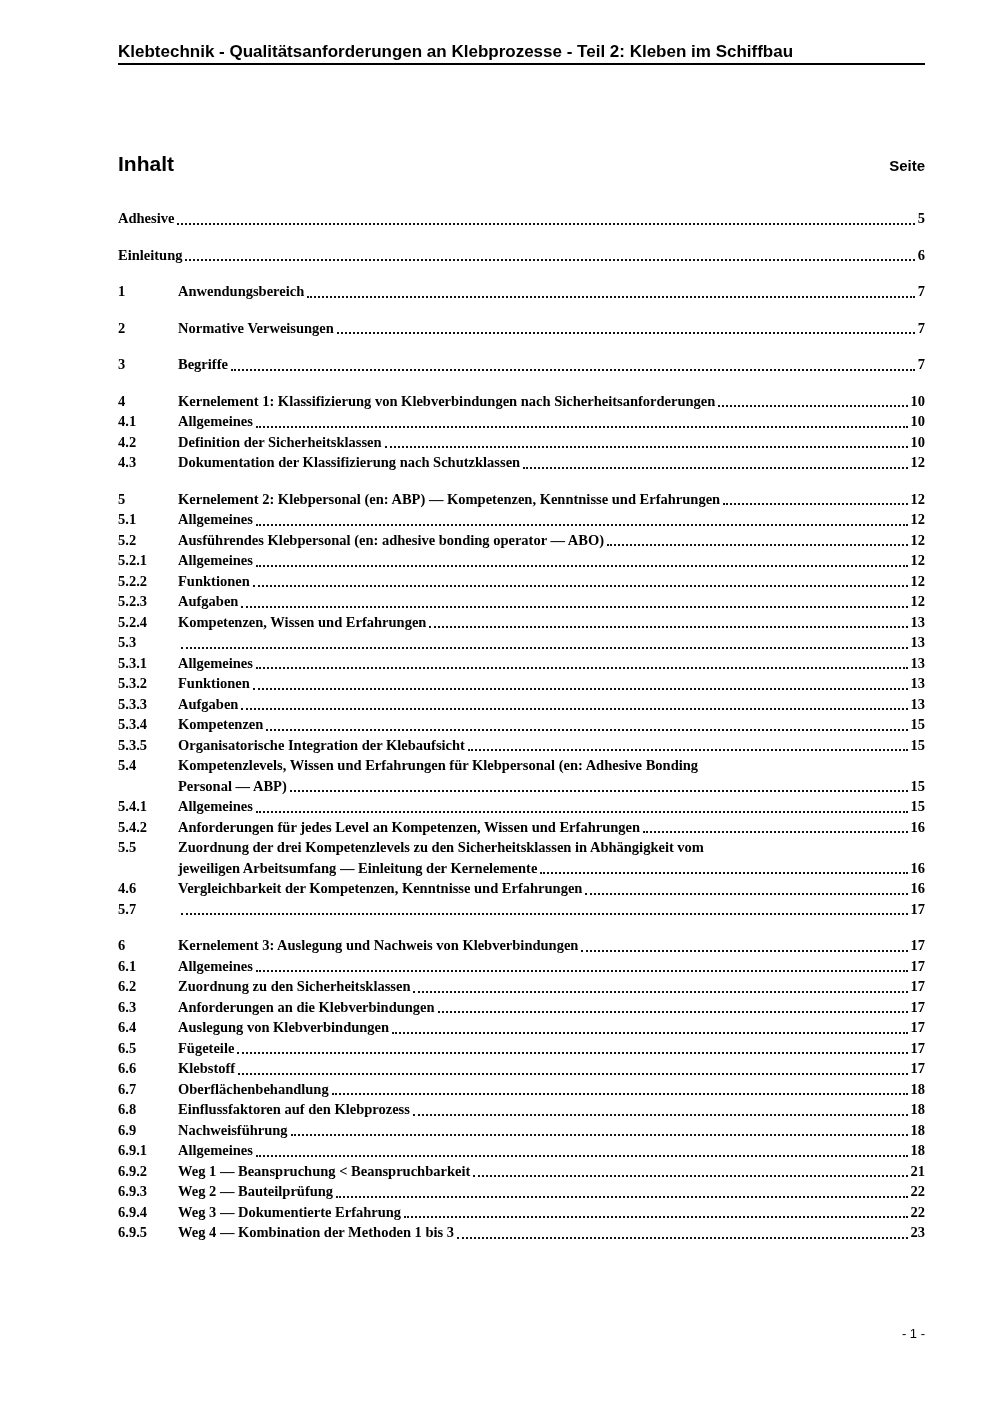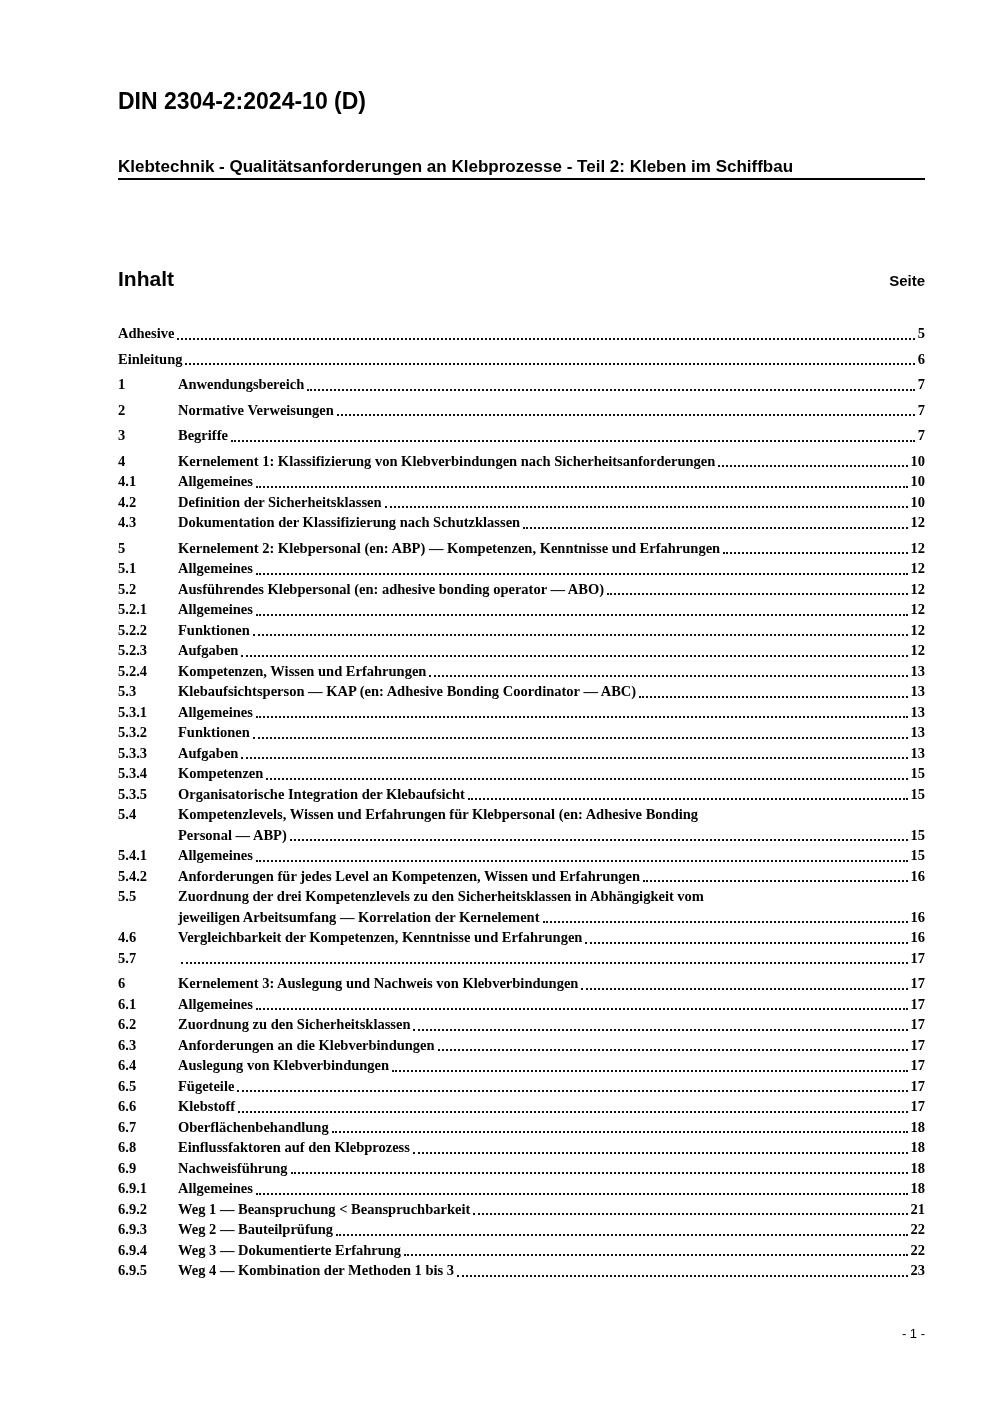--- a/index.html
+++ b/index.html
@@ -45,21 +45,21 @@
   .toc-list {
     margin-top: 32px;
     font-family: "Liberation Serif", serif;
     font-weight: bold;
     font-size: 14.5px;
   }
   .toc-row {
     display: flex;
     line-height: 20.5px;
   }
-  .toc-row.gap { margin-top: 5px; }
+  .toc-row.gap { margin-top: 16px; }
   .toc-num {
     flex: 0 0 60px;
     width: 60px;
   }
   .toc-body { flex: 1 1 auto; min-width: 0; }
   .toc-line {
     display: flex;
     align-items: baseline;
   }
   .toc-title { white-space: normal; }
@@ -80,21 +80,20 @@
     font-family: "Liberation Sans", sans-serif;
     color: #000;
   }
 </style>
 </head>
 <body>
 
 <div class="page">
   <div class="content">
 
-    <h1 class="doc-number">DIN 2304-2:2024-10 (D)</h1>
 
     <h2 class="doc-title">Klebtechnik - Qualitätsanforderungen an Klebprozesse - Teil 2: Kleben im Schiffbau</h2>
 
     <div class="toc-header">
       <span class="toc-heading">Inhalt</span>
       <span class="page-label">Seite</span>
     </div>
 
     <div class="toc-list">
         <div class="toc-row">
@@ -252,21 +251,20 @@
               <span class="toc-title">Kompetenzen, Wissen und Erfahrungen</span>
               <span class="leader"></span>
               <span class="toc-page">13</span>
             </div>
           </div>
         </div>
         <div class="toc-row">
           <span class="toc-num">5.3</span>
           <div class="toc-body">
             <div class="toc-line">
-              <span class="toc-title">Klebaufsichtsperson — KAP (en: Adhesive Bonding Coordinator — ABC)</span>
               <span class="leader"></span>
               <span class="toc-page">13</span>
             </div>
           </div>
         </div>
         <div class="toc-row">
           <span class="toc-num">5.3.1</span>
           <div class="toc-body">
             <div class="toc-line">
               <span class="toc-title">Allgemeines</span>
@@ -348,21 +346,21 @@
             </div>
           </div>
         </div>
         <div class="toc-row">
           <span class="toc-num">5.5</span>
           <div class="toc-body">
             <div class="toc-line">
               <span class="toc-title">Zuordnung der drei Kompetenzlevels zu den Sicherheitsklassen in Abhängigkeit vom</span>
             </div>
             <div class="toc-line">
-              <span class="toc-title">jeweiligen Arbeitsumfang — Korrelation der Kernelement</span>
+              <span class="toc-title">jeweiligen Arbeitsumfang — Einleitung der Kernelemente</span>
               <span class="leader"></span>
               <span class="toc-page">16</span>
             </div>
           </div>
         </div>
         <div class="toc-row">
           <span class="toc-num">4.6</span>
           <div class="toc-body">
             <div class="toc-line">
               <span class="toc-title">Vergleichbarkeit der Kompetenzen, Kenntnisse und Erfahrungen</span>

